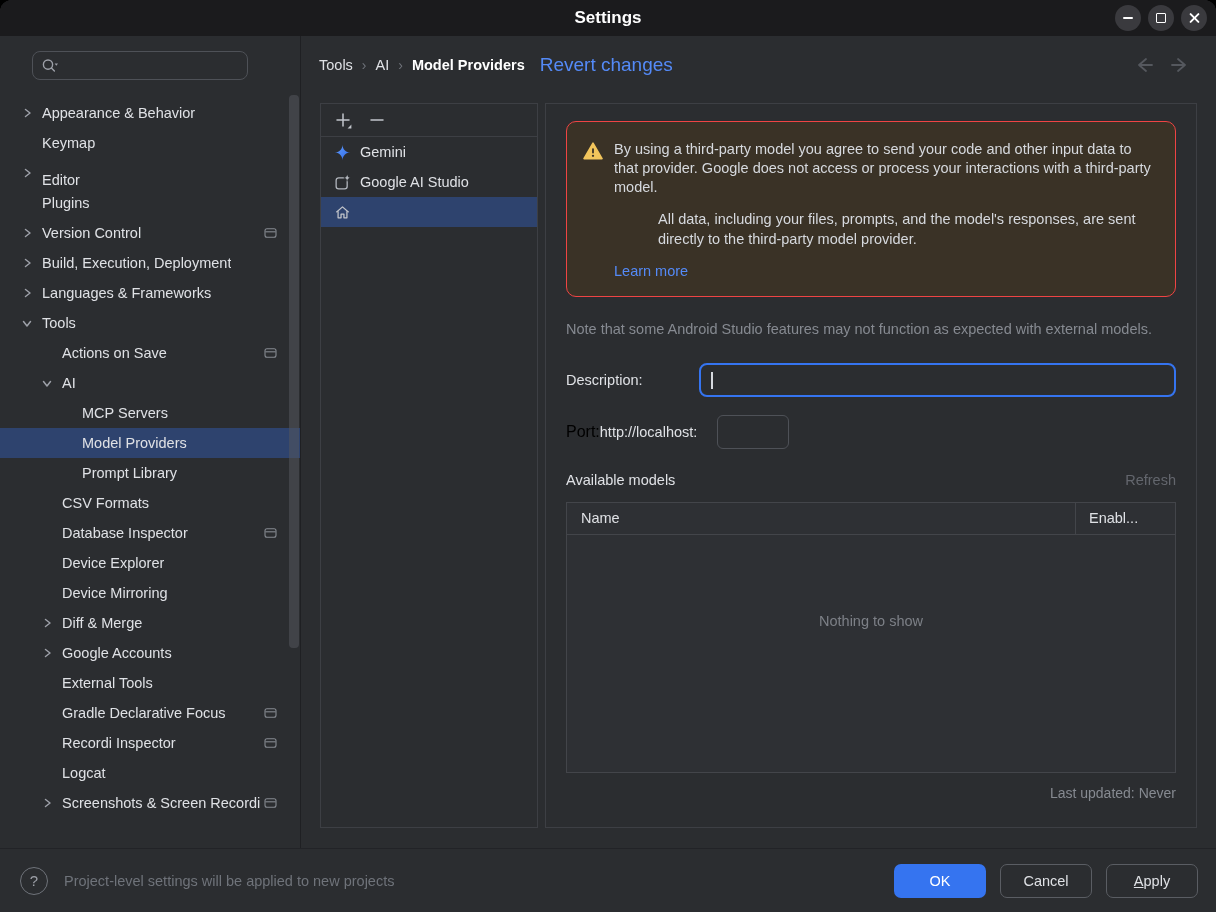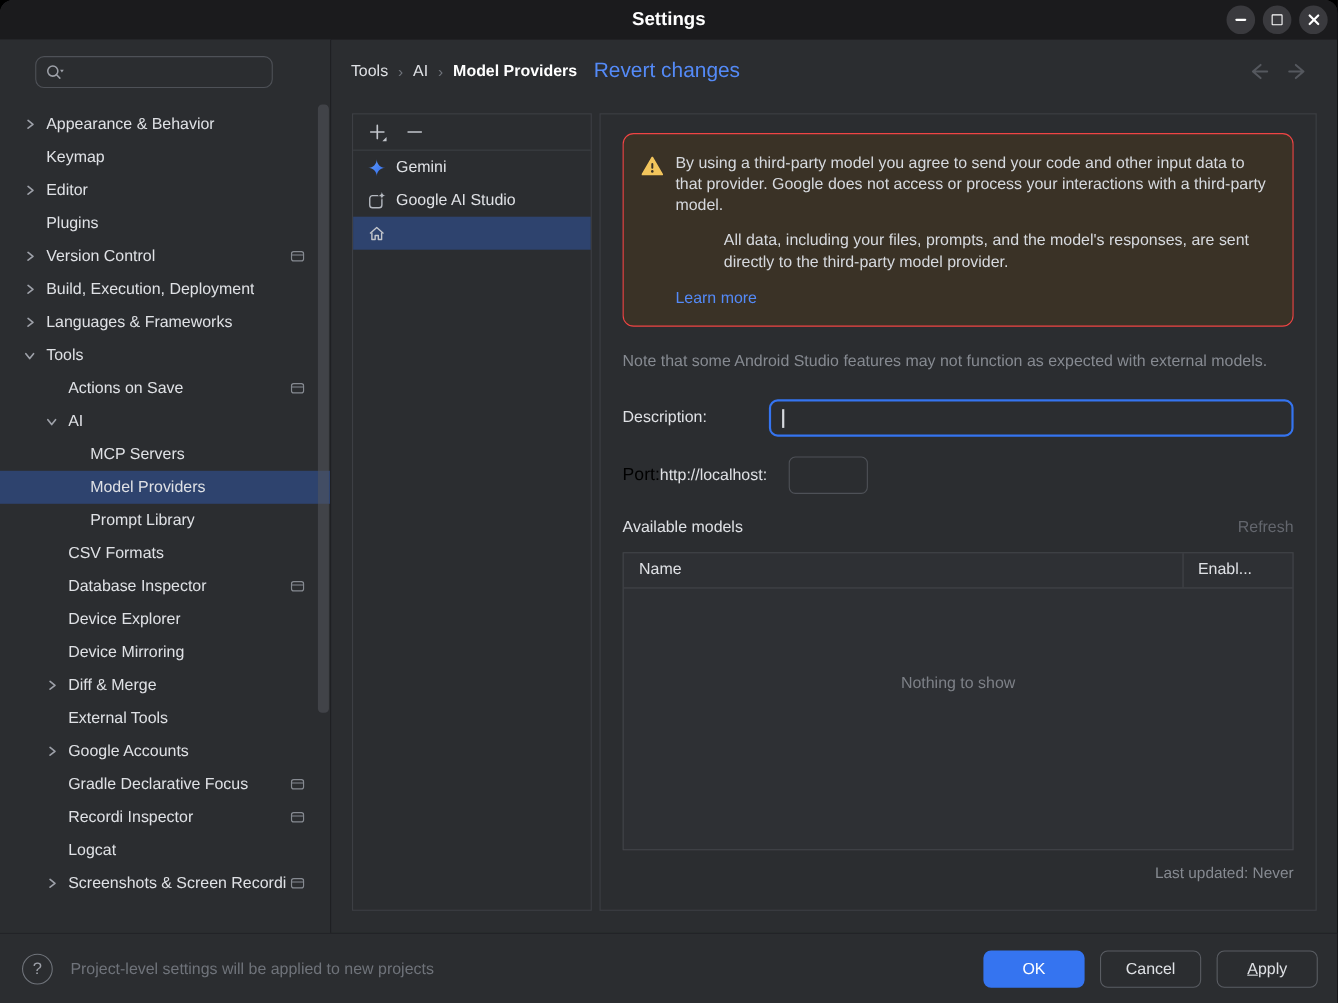--- a/index.html
+++ b/index.html
@@ -122,21 +122,21 @@
             <span class="chev" style="left: 20px;">
               <svg width="14" height="14" viewBox="0 0 14 14">
                 <polyline points="5.5,3.5 10,7 5.5,10.5" fill="none" stroke="#9da0a8" stroke-width="1.5" stroke-linecap="round" stroke-linejoin="round"></polyline>
               </svg>
             </span>
             <span class="lbl">Appearance &amp; Behavior</span>
           </div>
           <div class="trow" style="padding-left: 42px;">
             <span class="lbl">Keymap</span>
           </div>
-          <div class="trow" style="padding-left: 42px;">
+          <div class="trow" style="padding-left: 42px; align-items: flex-end;">
             <span class="chev" style="left: 20px;">
               <svg width="14" height="14" viewBox="0 0 14 14">
                 <polyline points="5.5,3.5 10,7 5.5,10.5" fill="none" stroke="#9da0a8" stroke-width="1.5" stroke-linecap="round" stroke-linejoin="round"></polyline>
               </svg>
             </span>
             <span class="lbl">Editor</span>
           </div>
           <div class="trow" style="padding-left: 42px;">
             <span class="lbl">Plugins</span>
           </div>
@@ -224,29 +224,29 @@
           </div>
           <div class="trow" style="padding-left: 62px;">
             <span class="chev" style="left: 40px;">
               <svg width="14" height="14" viewBox="0 0 14 14">
                 <polyline points="5.5,3.5 10,7 5.5,10.5" fill="none" stroke="#9da0a8" stroke-width="1.5" stroke-linecap="round" stroke-linejoin="round"></polyline>
               </svg>
             </span>
             <span class="lbl">Diff &amp; Merge</span>
           </div>
           <div class="trow" style="padding-left: 62px;">
+            <span class="chev" style="left: 40px;">
+              <svg width="14" height="14" viewBox="0 0 14 14">
+                <polyline points="5.5,3.5 10,7 5.5,10.5" fill="none" stroke="#9da0a8" stroke-width="1.5" stroke-linecap="round" stroke-linejoin="round"></polyline>
+              </svg>
+            </span>
+            <span class="lbl">Google Accounts</span>
+          </div>
+          <div class="trow" style="padding-left: 62px;">
             <span class="lbl">External Tools</span>
-          </div>
-          <div class="trow" style="padding-left: 62px;">
-            <span class="chev" style="left: 40px;">
-              <svg width="14" height="14" viewBox="0 0 14 14">
-                <polyline points="5.5,3.5 10,7 5.5,10.5" fill="none" stroke="#9da0a8" stroke-width="1.5" stroke-linecap="round" stroke-linejoin="round"></polyline>
-              </svg>
-            </span>
-            <span class="lbl">Google Accounts</span>
           </div>
           <div class="trow" style="padding-left: 62px;">
             <span class="lbl">Gradle Declarative Focus</span>
             <span class="badge">
               <svg width="13" height="12" viewBox="0 0 13 12">
                 <rect x="1" y="1.8" width="11" height="8.4" rx="2" fill="none" stroke="#868a91" stroke-width="1.1"></rect>
                 <line x1="1.4" y1="4.8" x2="11.6" y2="4.8" stroke="#868a91" stroke-width="1.1"></line>
               </svg>
             </span>
           </div>

